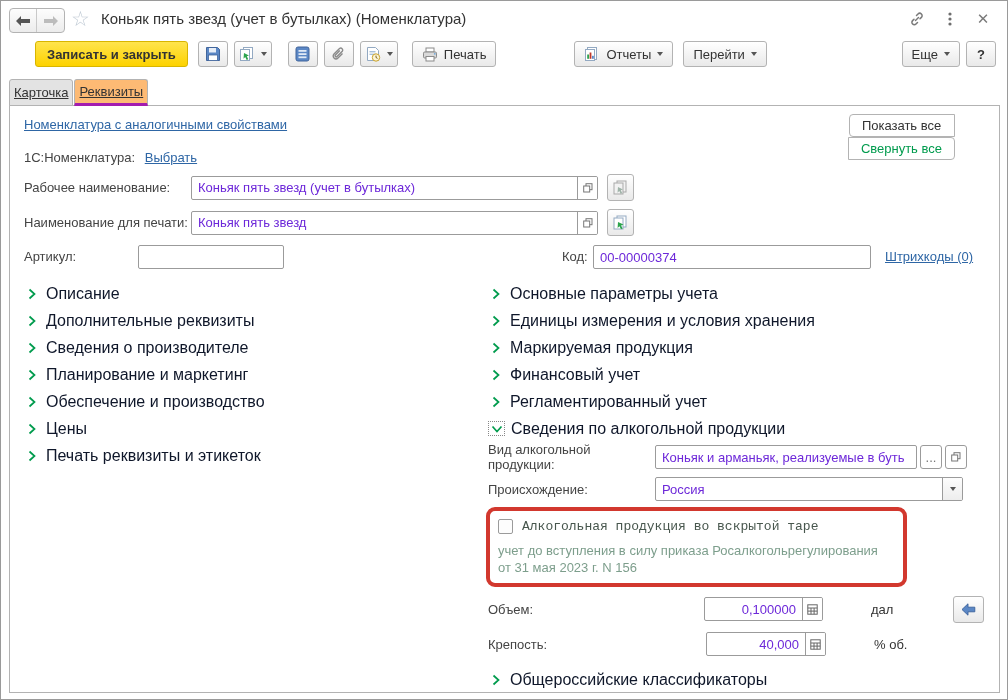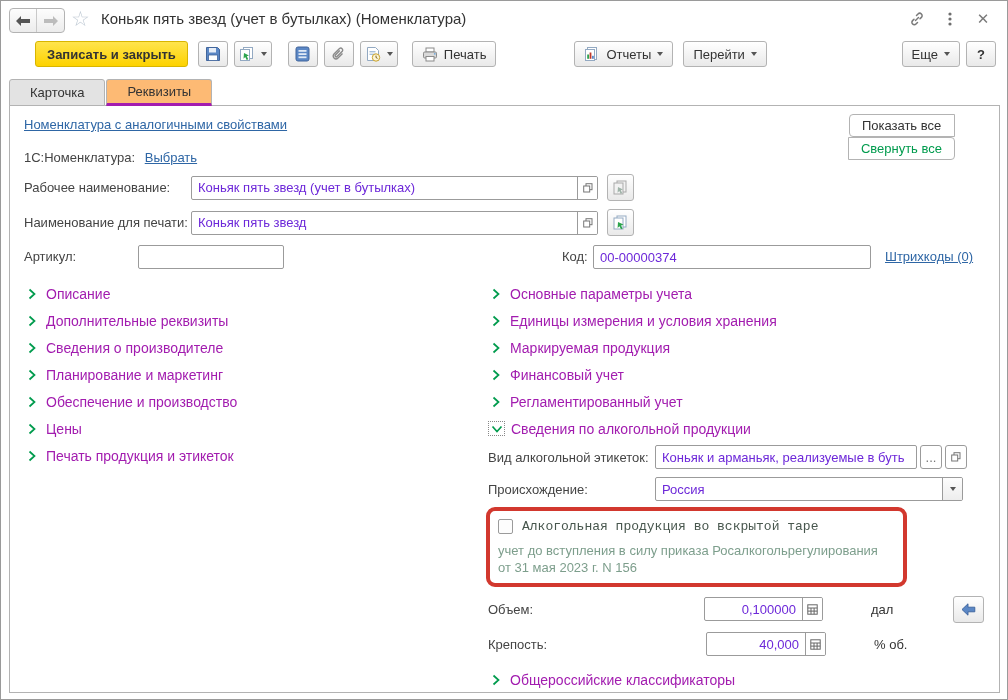--- a/index.html
+++ b/index.html
@@ -28,21 +28,21 @@
          border:1px solid #b3b3b3; border-radius:3px; background:linear-gradient(#ffffff,#e9e9e9); color:#333; white-space:nowrap; }
   .btn-yellow { background:linear-gradient(#ffe44d,#fdd200); border-color:#d8b500; font-weight:bold; padding:0 11px; }
   .icon-btn { width:30px; padding:0; }
   .icon-btn.wcaret { width:38px; }
   .caret { width:0; height:0; border-left:3.5px solid transparent; border-right:3.5px solid transparent; border-top:4px solid #555; }
   .ml6{margin-left:6px}.ml10{margin-left:10px}.ml14{margin-left:14px}.ml16{margin-left:16px}.ml78{margin-left:78px}
   .spacer{flex:1}
 
   
   .tabbar { position:absolute; top:78px; left:8px; height:27px; display:flex; z-index:3; }
-  .tab { height:27px; padding:0 20px; display:flex; align-items:center; border:1px solid #b3b3b3; border-radius:3px 3px 0 0; background:#e3e3e3; margin-right:1px; color:#333; }
+  .tab { height:27px; padding:0 4px; display:flex; align-items:center; border:1px solid #b3b3b3; border-radius:3px 3px 0 0; background:#e3e3e3; margin-right:1px; color:#333;text-decoration:underline; }
   .tab.active { background:#fdba74; border-bottom:3px solid #a21caf; }
 
   
   .panel { position:absolute; left:8px; top:104px; width:991px; height:588px; border:1px solid #b3b3b3; background:#fff; }
   a.link { color:#2e66a5; text-decoration:underline; cursor:pointer; }
   .green { color:#009b4d; }
 
   .similar-link { position:absolute; left:14px; top:11px; }
   .top-btns { position:absolute; right:44px; top:8px; display:flex;flex-direction:column; }
   .top-btn { height:23px; padding:0 12px; display:flex; align-items:center; border:1px solid #b3b3b3; background:#fff; }
@@ -68,21 +68,21 @@
   .row-art .ainput { position:absolute; left:114px; top:0; width:146px; }
   .row-art .clabel { position:absolute; left:538px; top:4px; }
   .row-art .cinput { position:absolute; left:569px; top:0; width:278px; }
   .row-art .blink  { position:absolute; left:861px; top:4px; }
 
   
   .leftcol { position:absolute; left:14px; top:174px; width:440px; }
   .rightcol { position:absolute; left:478px; top:174px; width:496px; }
   .sec-row { display:flex; align-items:center; height:27px; cursor:pointer; }
   .sec-chev { width:15px; height:15px; margin-right:7px; display:flex; align-items:center; justify-content:center; }
-  .sec-label { color:#a21caf; font-size:14px; }
+  .sec-label { color:#0f172a; font-size:16px; }
   .sec-exp .sec-chev { border:1px dotted #888; width:17px; height:15px; margin-right:6px; }
 
   .srow { display:flex; align-items:center; height:26px; margin-top:2px; }
   .slabel { width:167px; color:#444; }
   .kind-input { width:262px; }
   .btn-mini { width:22px; height:24px; margin-left:3px; display:flex; align-items:center; justify-content:center;
               border:1px solid #9b9b9b; border-radius:3px; background:#fff; color:#555; font-weight:bold; }
   .combo { width:308px;gap:16px; }
   .combo .iseg { background:linear-gradient(#fdfdfd,#ededed); }
 
@@ -343,21 +343,21 @@
           </span>
           <span class="sec-label">Цены</span>
         </div>
 
         <div class="sec-row">
           <span class="sec-chev">
             <svg width="10" height="12" viewBox="0 0 10 12" fill="none" stroke="#009b4d" stroke-width="1.7">
               <path d="M2.5 1.5 L7.5 6 L2.5 10.5"></path>
             </svg>
           </span>
-          <span class="sec-label">Печать продукция и этикеток</span>
+          <span class="sec-label">Печать реквизиты и этикеток</span>
         </div>
       </div>
 
     <div class="rightcol">
       <div>
 
           <div class="sec-row">
             <span class="sec-chev">
               <svg width="10" height="12" viewBox="0 0 10 12" fill="none" stroke="#009b4d" stroke-width="1.7">
                 <path d="M2.5 1.5 L7.5 6 L2.5 10.5"></path>
@@ -406,21 +406,21 @@
       <div class="sec-row sec-exp">
         <span class="sec-chev">
           <svg width="12" height="10" viewBox="0 0 12 10" fill="none" stroke="#009b4d" stroke-width="1.7">
               <path d="M1.5 2.5 L6 7.5 L10.5 2.5"></path>
             </svg>
         </span>
         <span class="sec-label">Сведения по алкогольной продукции</span>
       </div>
 
       <div class="srow">
-        <span class="slabel">Вид алкогольной этикеток:</span>
+        <span class="slabel">Вид алкогольной продукции:</span>
         <div class="inputbox kind-input">
           <span class="itext">Коньяк и арманьяк, реализуемые в буть</span>
         </div>
         <div class="btn-mini" style="font-weight:normal;color:#777;">...</div>
         <div class="btn-mini">
           <svg width="10" height="10" viewBox="0 0 10 10" fill="none" stroke="#777">
               <rect x="3" y="0.7" width="6" height="6"></rect>
               <rect x="0.7" y="3" width="6" height="6" fill="#fff"></rect>
             </svg>
         </div>

